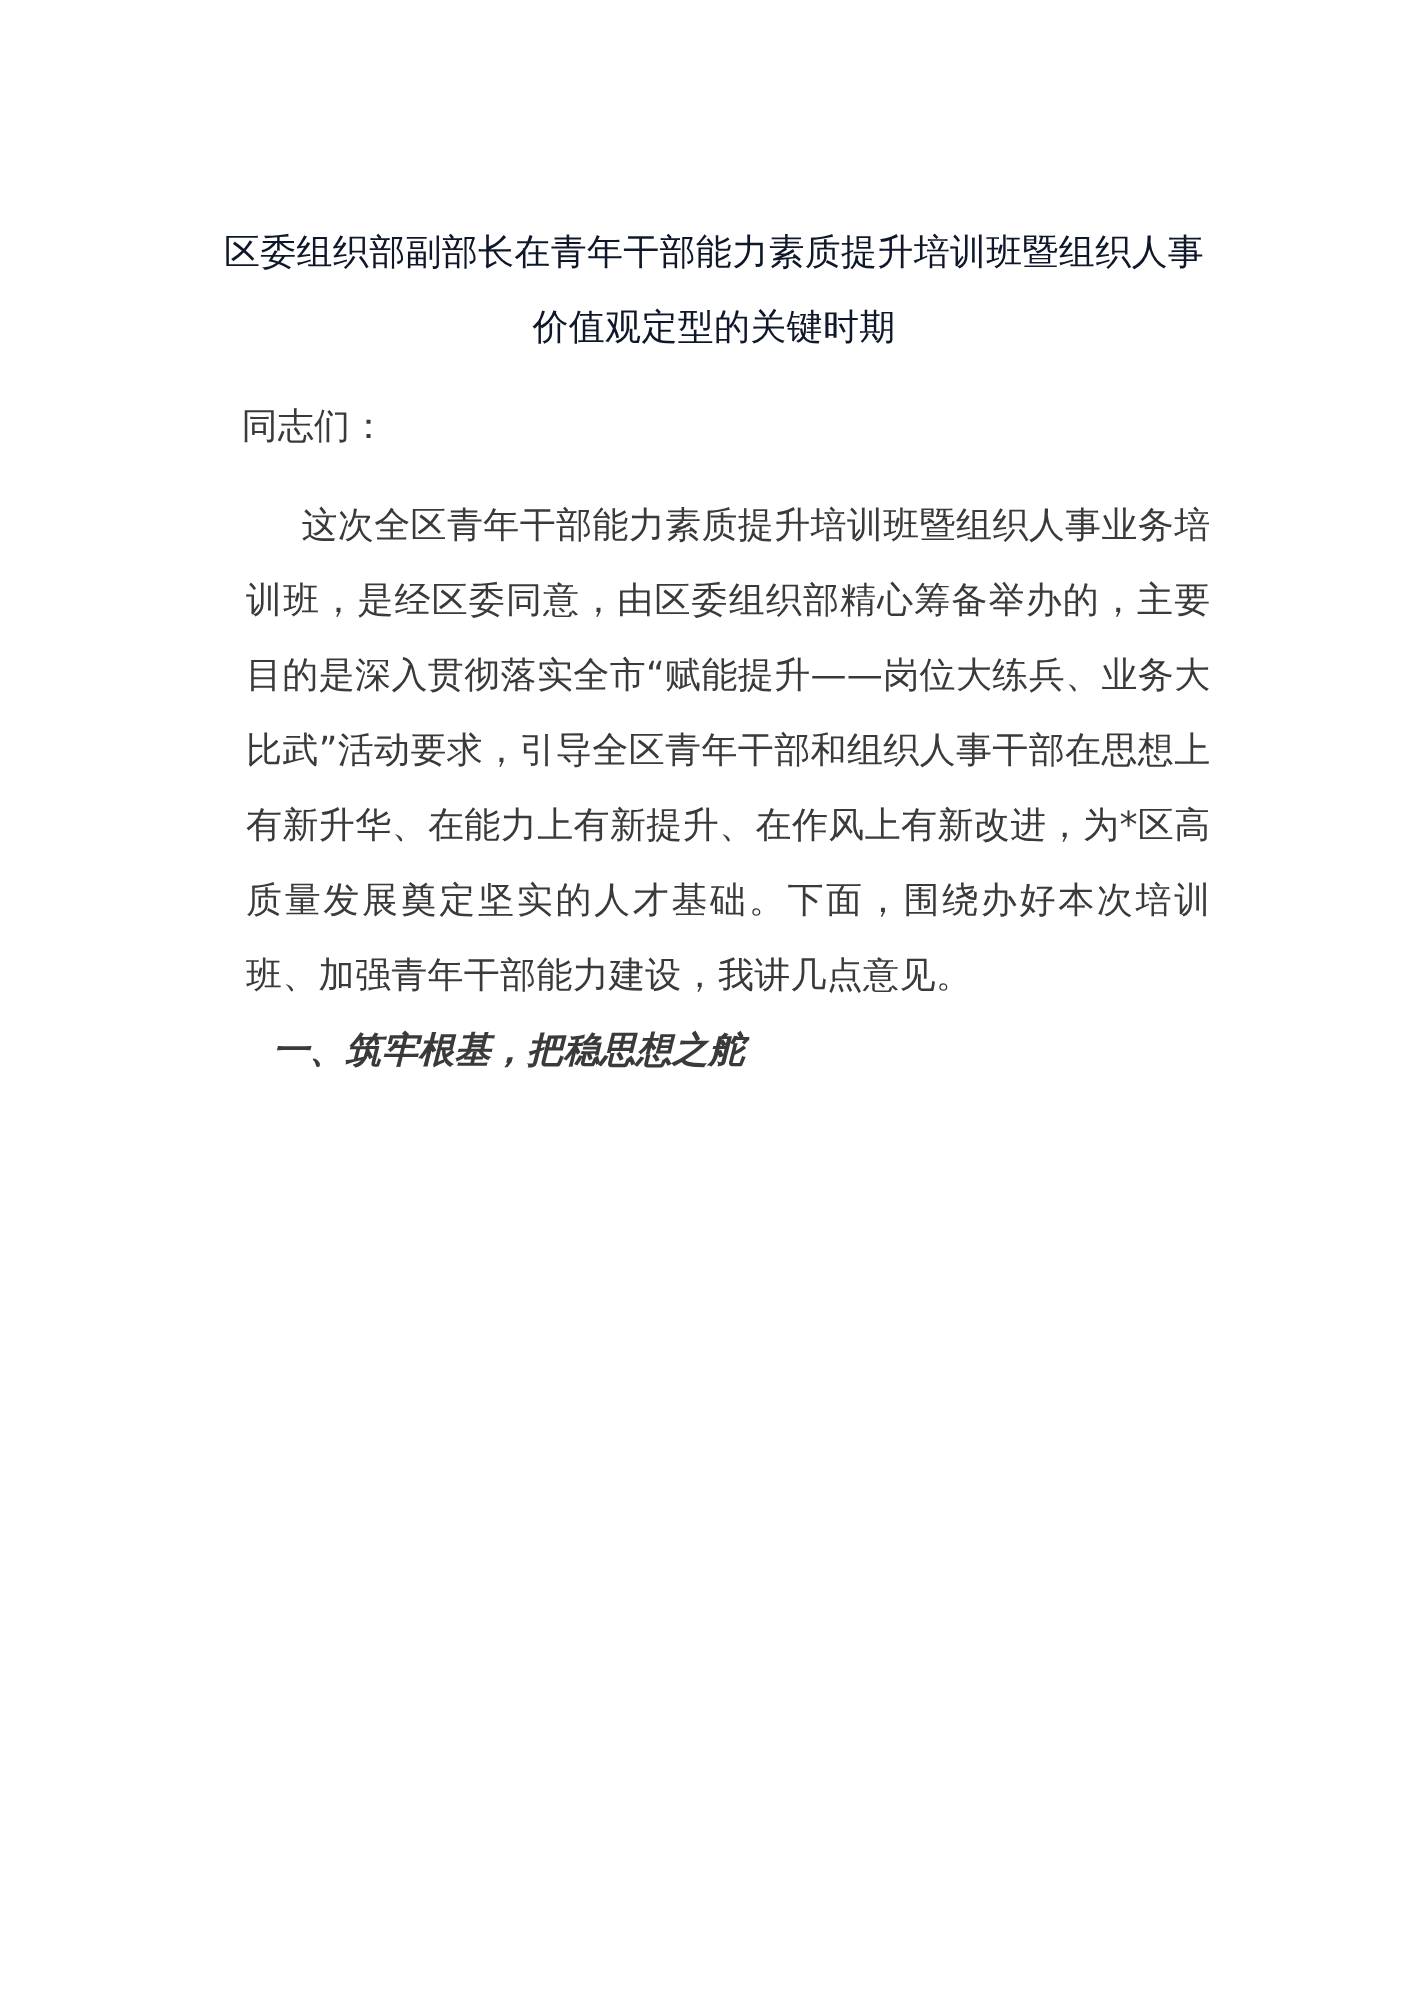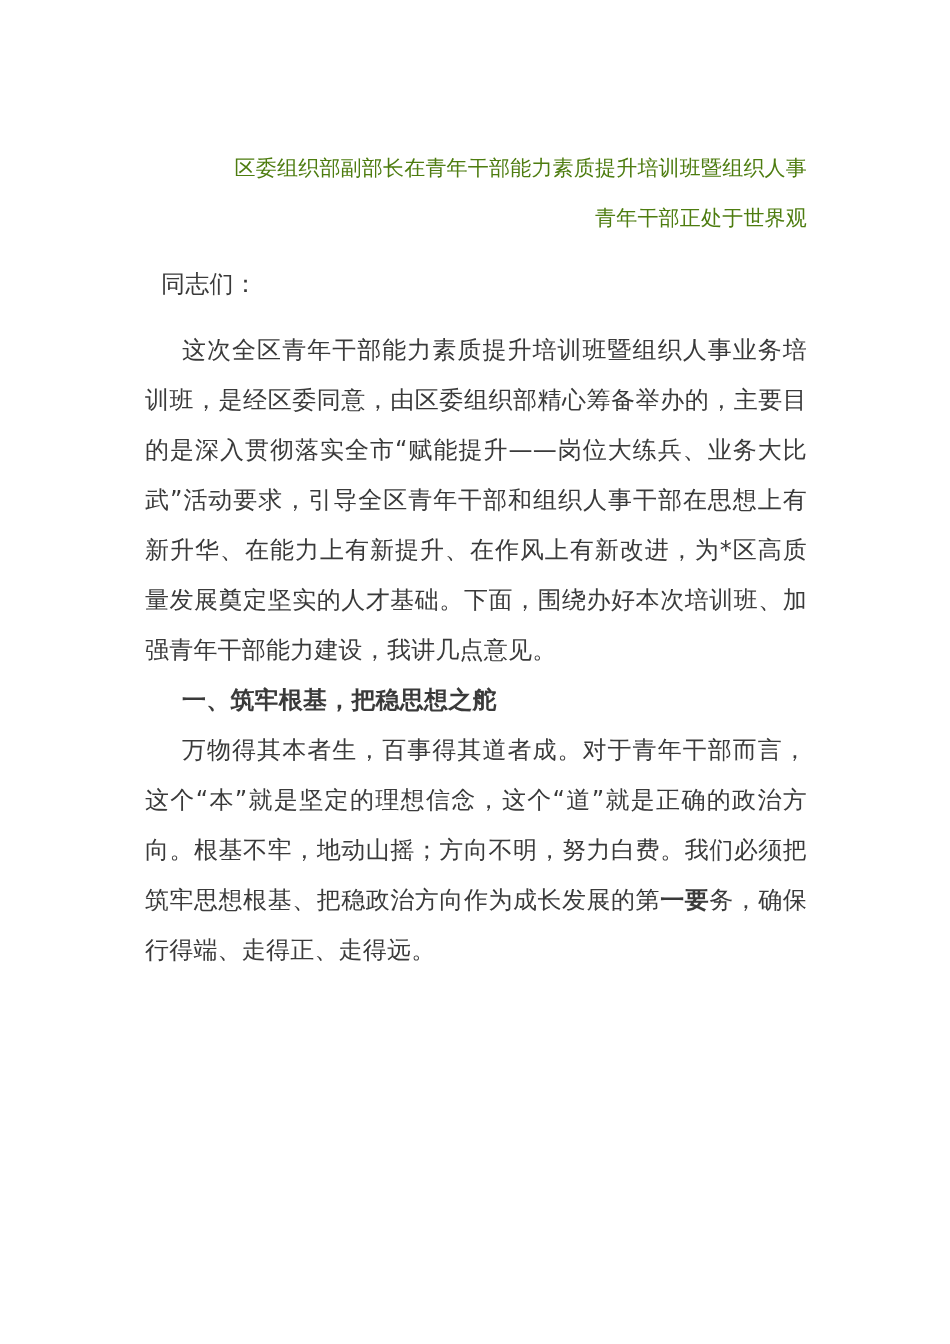--- a/index.html
+++ b/index.html
@@ -3,34 +3,33 @@
 <meta charset="utf-8">
 <style>
   html, body { margin: 0; padding: 0; background: #ffffff; }
   body { width: 950px; height: 1344px; overflow: hidden; position: relative; }
   .page {
     position: absolute; left: 145px; top: 143px; width: 662px;
     font-family: "DejaVu Sans", "Liberation Sans", sans-serif;
     color: #3a3a3a; font-size: 24px; line-height: 50px;
     letter-spacing: 0.2px;
   }
-  .title { text-align: right; margin: 0; font-weight: normal; font-size: 21px; line-height: 50px; color: #4d7c0f; }
+  .title { text-align: center; margin: 0; font-weight: normal; font-size: 24px; line-height: 50px; color: #0f172a; }
   .salutation { margin: 16px; }
   p { margin: 0; text-align: justify; text-align-last: left; }
-  .indent { text-indent: 37px; }
-  .heading { font-weight: bold; text-indent: 37px; margin: 0; }
+  .indent { text-indent: 37px; margin-left: 19px; }
+  .heading { font-weight: bold; text-indent: 37px; margin: 0; font-style: italic; }
   .subhead { font-weight: bold; }
   .sub-indent { text-indent: 48px; }
   b { font-weight: bold; }
 </style>
 </head>
 <body>
 
 <div class="page">
   <h1 class="title">
     <span>区委组织部副部长在青年干部能力素质提升培训班暨组织人事</span><br>
-    <span>青年干部正处于世界观</span>
+    <span>价值观定型的关键时期</span>
   </h1>
   <p class="salutation">同志们：</p>
   <p class="indent">这次全区青年干部能力素质提升培训班暨组织人事业务培训班，是经区委同意，由区委组织部精心筹备举办的，主要目的是深入贯彻落实全市“赋能提升——岗位大练兵、业务大比武”活动要求，引导全区青年干部和组织人事干部在思想上有新升华、在能力上有新提升、在作风上有新改进，为*区高质量发展奠定坚实的人才基础。下面，围绕办好本次培训班、加强青年干部能力建设，我讲几点意见。</p>
   <p class="heading">一、筑牢根基，把稳思想之舵</p>
-  <p class="indent"><span>万物得其本者生，百事得其道者成。对于青年干部而言，这个“本”就是坚定的理想信念，这个“道”就是正确的政治方向。根基不牢，地动山摇；方向不明，努力白费。我们必须把筑牢思想根基、把稳政治方向作为成长发展的第</span><b>一要</b><span>务，确保行得端、走得正、走得远。</span></p>
 </div>
 
 </body></html>

